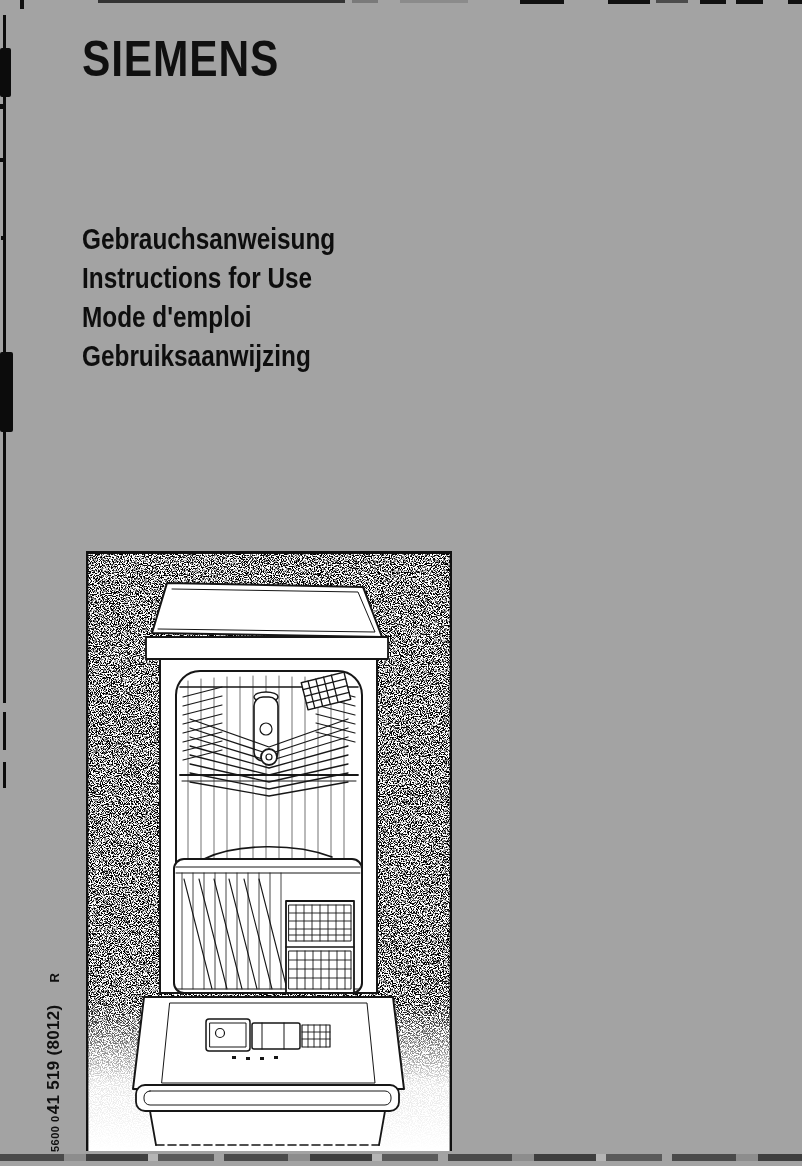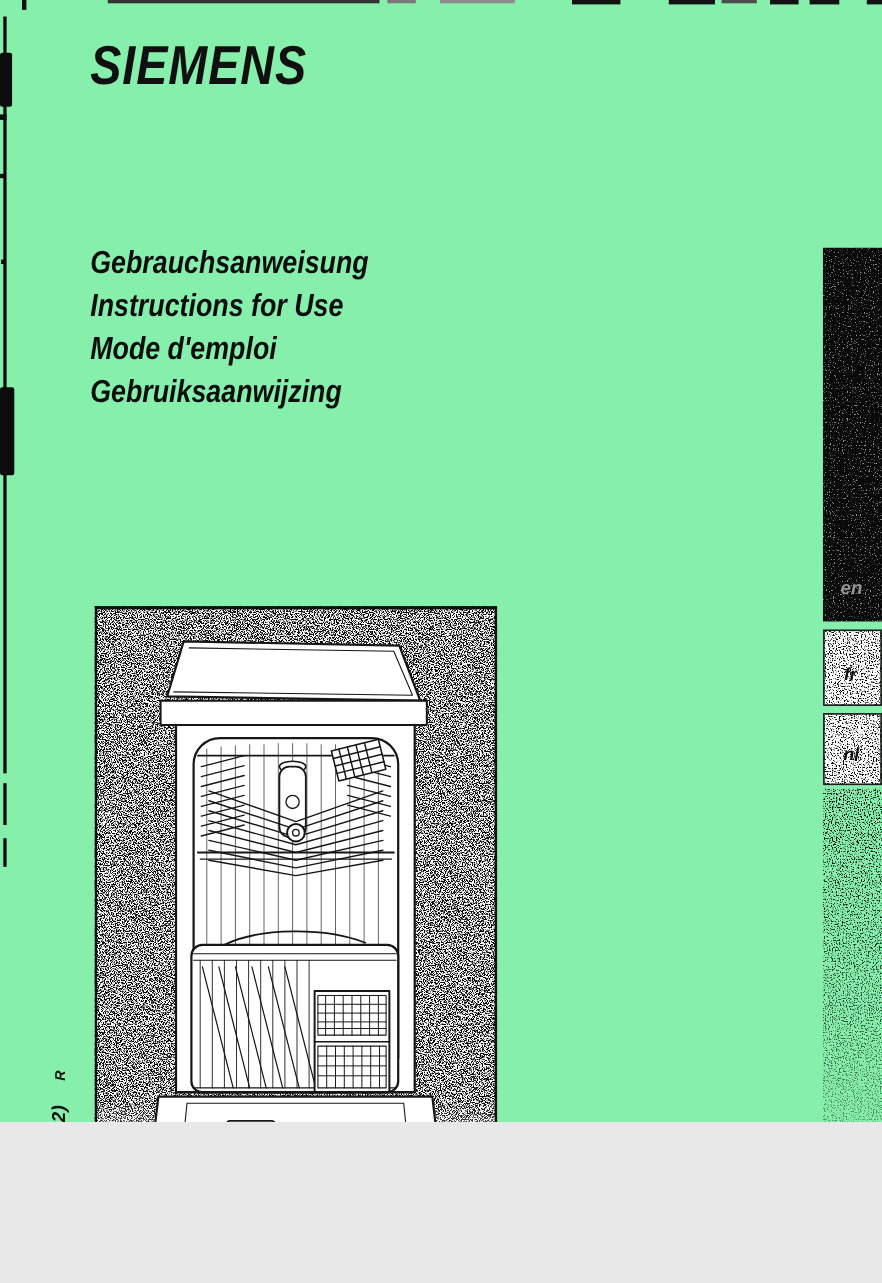--- a/index.html
+++ b/index.html
@@ -1,17 +1,17 @@
 <!DOCTYPE html>
 <html><head>
 <meta charset="utf-8">
 <style>
   html,body{margin:0;padding:0;background:#e8e8e8;}
-  .page{position:relative;width:802px;height:1020px;background:#86efac;overflow:hidden;
-        font-family:"Liberation Sans", sans-serif;color:#141414;font-style:italic;}
+  .page{position:relative;width:802px;height:1166px;background:#a3a3a3;overflow:hidden;
+        font-family:"Liberation Sans", sans-serif;color:#141414;}
   .abs{position:absolute;}
   
   .brand{left:82px;top:30px;font-size:50px;font-weight:700;letter-spacing:1px;
          transform:scaleX(.85);transform-origin:0 0;color:#101010;}
   
   .titles{left:82px;top:220px;transform:scaleX(.84);transform-origin:0 0;}
   .titles .line{font-size:29px;font-weight:700;line-height:39px;white-space:nowrap;color:#0e0e0e;}
   
   .mark{background:#0c0c0c;}
   
@@ -284,48 +284,20 @@
       </g>
 
       <g fill="#111" stroke="none">
         <rect x="0" y="0" width="366" height="3"></rect>
         <rect x="0" y="0" width="2.4" height="600"></rect>
         <rect x="363.6" y="0" width="2.4" height="600"></rect>
       </g>
     </svg>
   </figure>
 
-  <div class="abs strip">
-    <svg width="54" height="905" viewBox="0 0 54 905">
-
-      <g>
-        <rect x="0" y="0" width="54" height="340" fill="#0a0a0a"></rect>
-        <rect x="0" y="0" width="54" height="340" filter="url(#nzWhite)" opacity="0.55"></rect>
-        <text x="26" y="315" text-anchor="middle" font-size="17" font-weight="700" fill="#949494">en</text>
-      </g>
-
-      <g>
-        <rect x="1" y="348" width="52" height="68" fill="#fff"></rect>
-        <rect x="1" y="348" width="52" height="68" filter="url(#nzMid)"></rect>
-        <rect x="1" y="348" width="52" height="68" fill="none" stroke="#1c1c1c" stroke-width="1.5"></rect>
-        <text x="25" y="393" text-anchor="middle" font-size="16" font-weight="700" fill="#0f0f0f">fr</text>
-      </g>
-
-      <g>
-        <rect x="1" y="424" width="52" height="64" fill="#fff"></rect>
-        <rect x="1" y="424" width="52" height="64" filter="url(#nzMid)"></rect>
-        <rect x="1" y="424" width="52" height="64" fill="none" stroke="#1c1c1c" stroke-width="1.5"></rect>
-        <text x="26" y="466" text-anchor="middle" font-size="16" font-weight="700" fill="#0f0f0f">nl</text>
-      </g>
-
-      <g mask="url(#stripMask)">
-        <rect x="0" y="492" width="54" height="413" filter="url(#nzMid)"></rect>
-      </g>
-    </svg>
-  </div>
 
   <div class="abs spine">
     <span class="pre">5600 0</span>
     <span class="num">41 519 (8012)</span>
     <span class="rev">R</span>
   </div>
 
   <div class="abs bottom-dashes"></div>
 
 </div>

